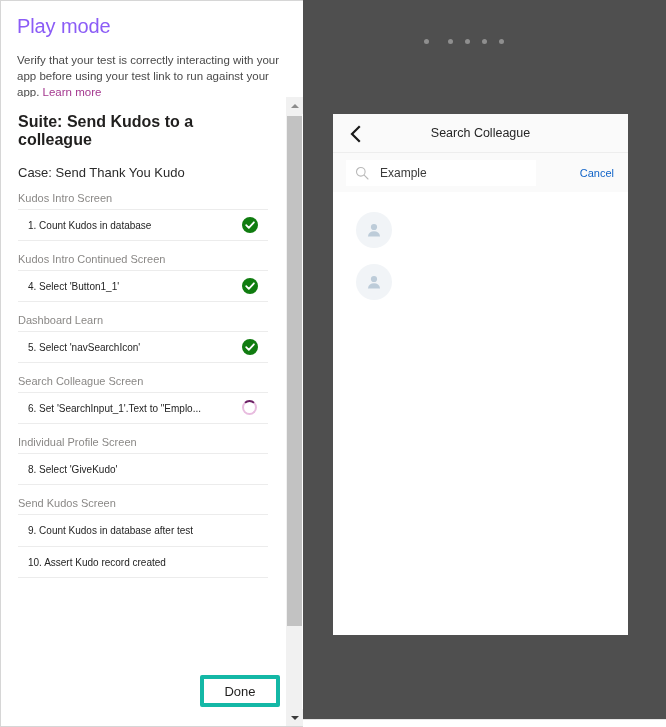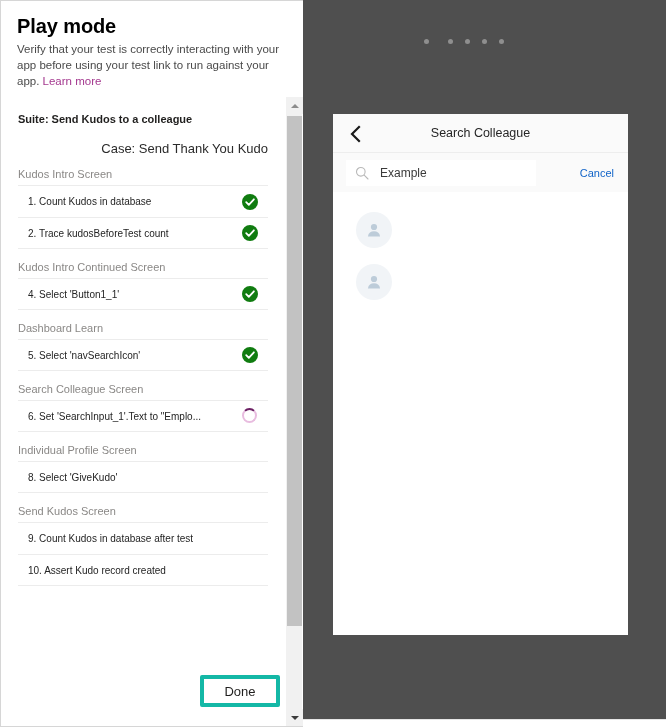--- a/index.html
+++ b/index.html
@@ -28,23 +28,23 @@
     border: 1px solid #d6d6d6;
     border-right: none;
     overflow: hidden;
   }
 
   .panel-header {
     padding: 14px 16px 0 16px;
   }
   .panel-title {
     font-size: 20px;
-    font-weight: 700;
-    color: #000000;
-    margin: 0 0 3px 0;
+    font-weight: 400;
+    color: #8b5cf6;
+    margin: 0 0 14px 0;
     letter-spacing: -0.1px;
   }
   .panel-desc {
     font-size: 11.5px;
     line-height: 16px;
     color: #4a4a4a;
     margin: 0;
   }
   .learn-more-link {
     color: #a4388f;
@@ -59,31 +59,30 @@
     width: 281px;
     height: 629px;
     overflow: hidden;
     background: #ffffff;
   }
   #steps-inner {
     padding: 0 15px 0 16px;
   }
 
   .suite-title {
-    font-size: 11px;
+    font-size: 16px;
     font-weight: 600;
     color: #201f1e;
     margin: 16px 0 4px 0;
   }
   .case-title {
     font-size: 13px;
     font-weight: 400;
     color: #2b2b2b;
     margin: 16px 0 0 0;
-    text-align: right;
   }
 
   .screen-group { margin-top: 0; }
   .screen-label {
     font-size: 11px;
     color: #8a8886;
     padding: 12px 0 5px 0;
   }
 
   .step-row {
@@ -325,29 +324,20 @@
 
     <div id="steps-scroll-region">
       <div id="steps-inner">
         <div class="suite-title">Suite: Send Kudos to a colleague</div>
         <div class="case-title">Case: Send Thank You Kudo</div>
         <div id="groups-host">
             <div class="screen-group">
               <div class="screen-label">Kudos Intro Screen</div>
               <div class="step-row">
                 <span class="step-text">1. Count Kudos in database</span>
-                <span class="step-status status-pass">
-                  <svg width="16" height="16" viewBox="0 0 16 16">
-                    <circle cx="8" cy="8" r="8" fill="#107c10"></circle>
-                    <path d="M4.2 8.2 L6.8 10.8 L11.9 5.3" stroke="#ffffff" stroke-width="1.8" fill="none" stroke-linecap="round" stroke-linejoin="round"></path>
-                  </svg>
-                </span>
-              </div>
-              <div class="step-row">
-                <span class="step-text">2. Trace kudosBeforeTest count</span>
                 <span class="step-status status-pass">
                   <svg width="16" height="16" viewBox="0 0 16 16">
                     <circle cx="8" cy="8" r="8" fill="#107c10"></circle>
                     <path d="M4.2 8.2 L6.8 10.8 L11.9 5.3" stroke="#ffffff" stroke-width="1.8" fill="none" stroke-linecap="round" stroke-linejoin="round"></path>
                   </svg>
                 </span>
               </div>
             </div>
             <div class="screen-group">
               <div class="screen-label">Kudos Intro Continued Screen</div>

